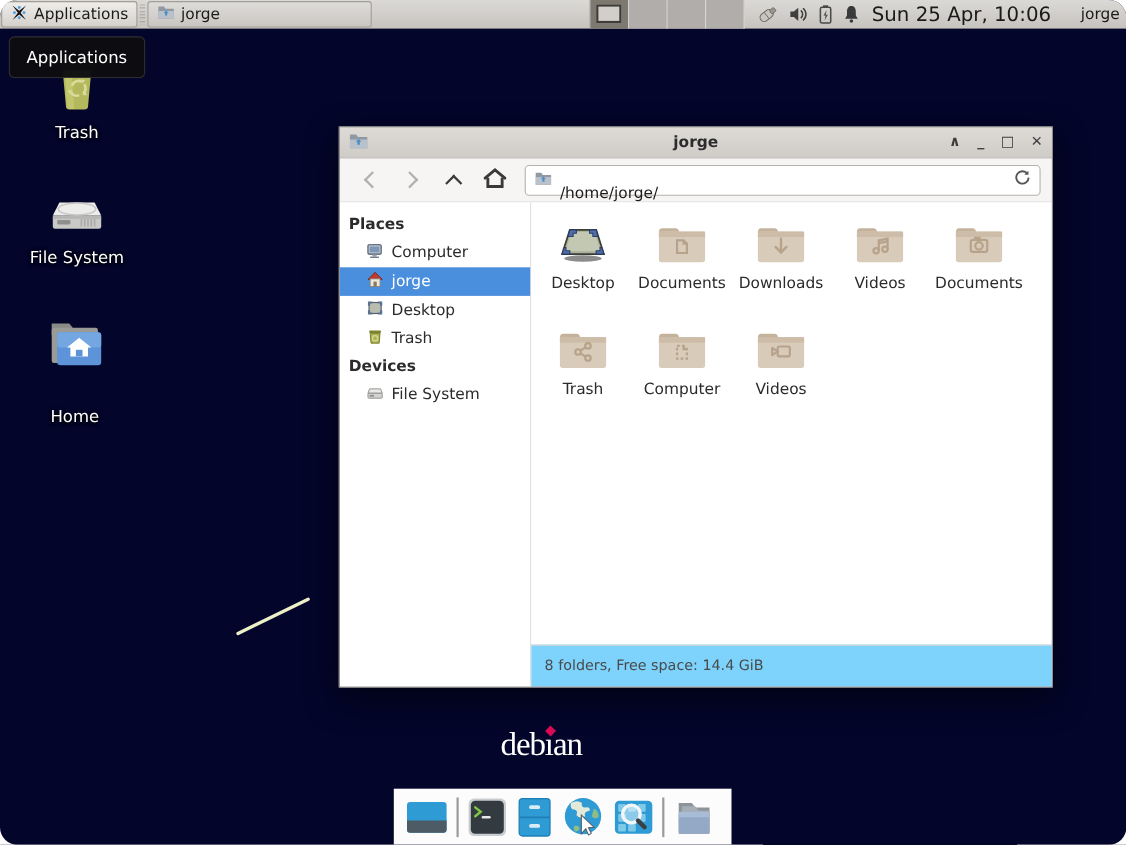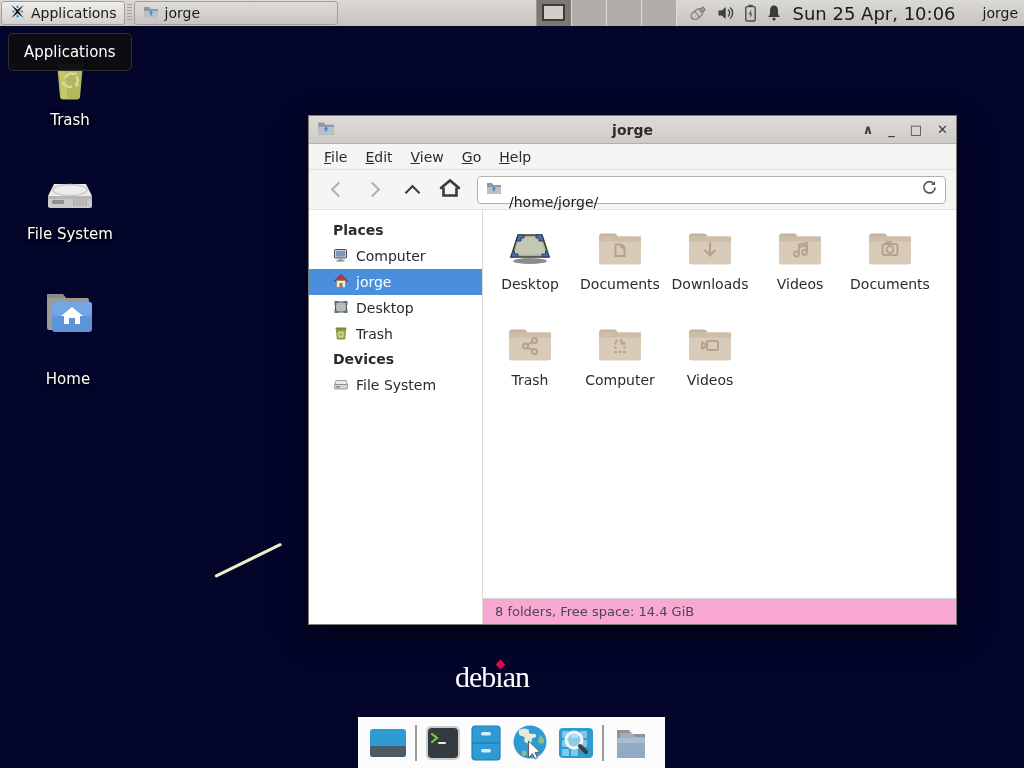--- a/index.html
+++ b/index.html
@@ -1,18 +1,18 @@
 <!DOCTYPE html>
 <html><head>
 <meta charset="utf-8">
 <style>
   * { margin:0; padding:0; box-sizing:border-box; }
   html,body { width:1024px; height:768px; }
   body { font-family:"DejaVu Sans","Liberation Sans",sans-serif; }
-  .desktop { position:relative; width:1024px; height:768px; background:#03052a; overflow:hidden; }
+  .desktop { position:relative; width:1024px; height:768px; background:#03052a; overflow:hidden;border-radius:16px; }
 
   
   .panel { position:absolute; left:0; top:0; width:1024px; height:26px;
     background:linear-gradient(#dbd9d6,#c6c3bf); display:flex; align-items:center; }
   .app-button { display:flex; align-items:center; gap:5px; height:24px; margin-left:1px;
     padding:0 7px; background:linear-gradient(#efedea,#d4d1cd); border:1px solid #a29e99;
     border-radius:3px; font-size:14px; color:#1a1a1a; cursor:default; }
   .panel-handle { width:5px; height:18px; margin:0 2px;
     background-image:repeating-linear-gradient(#8f8c88 0 1px, transparent 1px 3px);
     background-size:1px 100%; background-repeat:repeat-x; opacity:.7; }
@@ -68,31 +68,31 @@
   .chev.dis { border-color:#b3b0ac; }
   .chev.left { transform:rotate(45deg); margin-left:4px; }
   .chev.right { transform:rotate(-135deg); margin-right:4px; }
   .chev.up { transform:rotate(135deg); margin-top:5px; }
   .pathbar { flex:1; height:28px; margin-left:6px; background:#fff; border:1px solid #b5b2ae;
     border-radius:4px; display:flex; align-items:center; padding:0 8px; gap:7px; }
   .path-text { flex:1; font-size:14px; color:#1c1c1c;margin-top:24px; }
 
   .win-body { flex:1; display:flex; min-height:0; }
   .sidebar { width:174px; background:#fff; border-right:1px solid #dcdad6; padding-top:8px; }
-  .side-header { font-size:14px; font-weight:bold; color:#2b2b2b; padding:4px 0 5px 24px; }
+  .side-header { font-size:14px; font-weight:bold; color:#2b2b2b; padding:4px 0 5px 8px; }
   .side-item { height:26px; display:flex; align-items:center; gap:7px; padding-left:24px;
     font-size:14px; color:#2b2b2b; }
   .side-item.selected { background:#4a8ede; color:#fff; }
   .main-col { flex:1; display:flex; flex-direction:column; min-width:0; }
   .files { flex:1; background:#fff; display:flex; flex-wrap:wrap; align-content:flex-start;
     padding:13px 0 0 2px; }
   .fcell { width:90px; height:96px; display:flex; flex-direction:column; align-items:center; }
   .fcell svg { margin-top:4px; }
   .fcell .flabel { margin-top:5px; font-size:14px; color:#2b2b2b; }
-  .statusbar { height:26px; background:#f9a8d4; border-top:1px solid #d9d7d3;
+  .statusbar { height:38px; background:#7dd3fc; border-top:1px solid #d9d7d3;
     display:flex; align-items:center; padding-left:12px; font-size:13px; color:#4a4a4a; }
 
   
   .debian { position:absolute; left:455px; top:660px; font-family:"Liberation Serif","DejaVu Serif",serif;
     font-size:30px; color:#fff; letter-spacing:-1px; }
   .debian .dotless { position:relative; }
   .debian .dot { position:absolute; left:2px; top:1px; width:7px; height:7px;
     background:#d70a53; transform:rotate(45deg); }
 
   
@@ -243,27 +243,20 @@
       </span>
       <span class="title">jorge</span>
       <div class="win-controls">
         <span>∧</span>
         <span>_</span>
         <span>□</span>
         <span>✕</span>
       </div>
     </div>
 
-    <div class="menubar">
-      <span class="menu-item">File</span>
-      <span class="menu-item">Edit</span>
-      <span class="menu-item">View</span>
-      <span class="menu-item">Go</span>
-      <span class="menu-item">Help</span>
-    </div>
 
     <div class="toolbar">
       <div class="tool-btn">
           <span class="chev dis left"></span>
         </div>
       <div class="tool-btn">
           <span class="chev dis right"></span>
         </div>
       <div class="tool-btn">
           <span class="chev up"></span>

